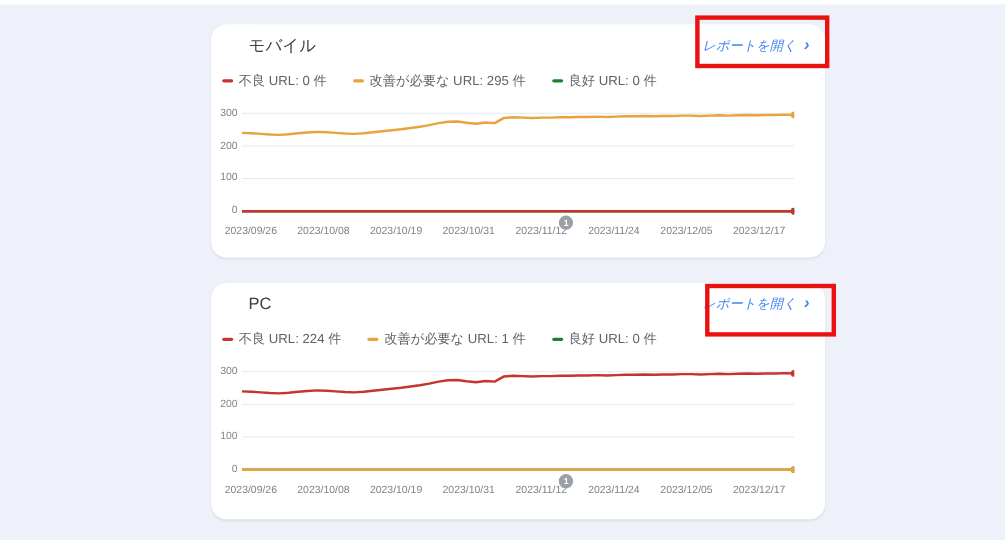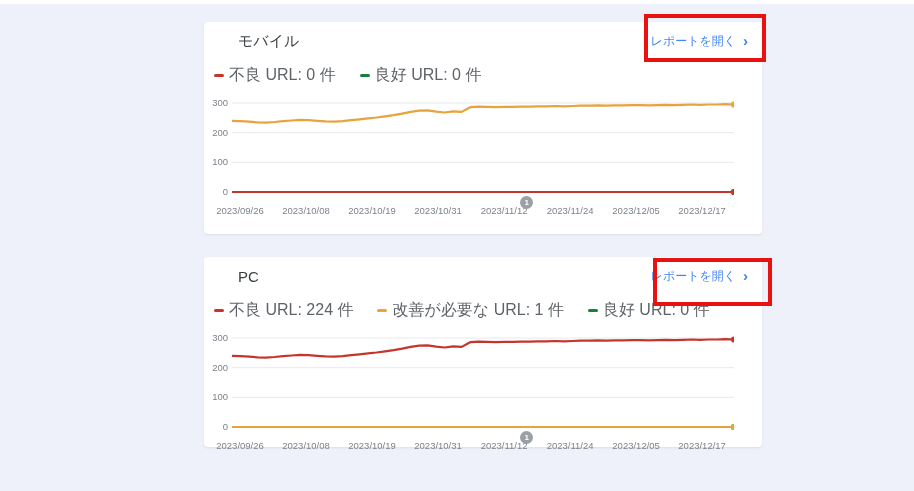--- a/index.html
+++ b/index.html
@@ -5,40 +5,40 @@
   * { margin:0; padding:0; box-sizing:border-box; }
   html,body { width:914px; height:491px; }
   body {
     position:relative;
     background:#eef1fa;
     font-family:"Liberation Sans","DejaVu Sans",sans-serif;
     overflow:hidden;
   }
   .top-strip { position:absolute; top:0; left:0; width:914px; height:4px; background:#ffffff; }
   .card {
-    position:absolute; left:204px; width:558px;
-    background:#ffffff; border-radius:4px;
+    position:absolute; left:192px; width:558px;
+    background:#ffffff; border-radius:14px;
     box-shadow:0 1px 2px rgba(60,64,67,0.10);
   }
   .card--mobile { top:22px; height:212px; }
-  .card--pc { top:257px; height:190px; }
+  .card--pc { top:257px; height:215px; }
   .card-header {
     position:absolute; top:6px; left:34px; right:14px; height:26px;
     display:flex; align-items:center; justify-content:space-between;
   }
   .card-title { font-size:15px; font-weight:400; color:#3c4043; }
   .report-link {
     display:flex; align-items:center; gap:7px;
-    font-size:12px; text-decoration:none; cursor:pointer;
+    font-size:12px; text-decoration:none; cursor:pointer;font-style:italic;
   }
   .report-link .chevron { font-size:15px; font-weight:700; line-height:10px; }
   .legend { position:absolute; top:43px; left:10px; display:flex; gap:24px; }
   .legend-item { display:flex; align-items:center; gap:5px; }
   .legend-dash { width:10px; height:3px; border-radius:2px; }
-  .legend-label { font-size:16px; color:#5f6368; }
+  .legend-label { font-size:12px; color:#5f6368; }
   .y-label {
     position:absolute; left:2px; width:22px; text-align:right;
     font-size:9.5px; color:#7d828a; line-height:12px;
   }
   .chart { position:absolute; left:28px; top:75px; }
   .x-label {
     position:absolute; top:183px; width:80px; text-align:center;
     font-size:9.5px; color:#7d828a; line-height:12px;
   }
   .marker {
@@ -62,20 +62,24 @@
       <h2 class="card-title">モバイル</h2>
       <a class="report-link" style="color: rgb(66, 133, 244);">
         <span>レポートを開く</span>
         <span class="chevron">›</span>
       </a>
     </div>
     <div class="legend">
         <div class="legend-item">
           <span class="legend-dash" style="background: rgb(197, 53, 44);"></span>
           <span class="legend-label">不良 URL: 0 件</span>
+        </div>
+        <div class="legend-item">
+          <span class="legend-dash" style="background: rgb(232, 163, 61);"></span>
+          <span class="legend-label">改善が必要な URL: 295 件</span>
         </div>
         <div class="legend-item">
           <span class="legend-dash" style="background: rgb(24, 128, 56);"></span>
           <span class="legend-label">良好 URL: 0 件</span>
         </div>
       </div>
     <div>
         <div class="y-label" style="top: 164px;">0</div>
         <div class="y-label" style="top: 134.333px;">100</div>
         <div class="y-label" style="top: 104.667px;">200</div>

